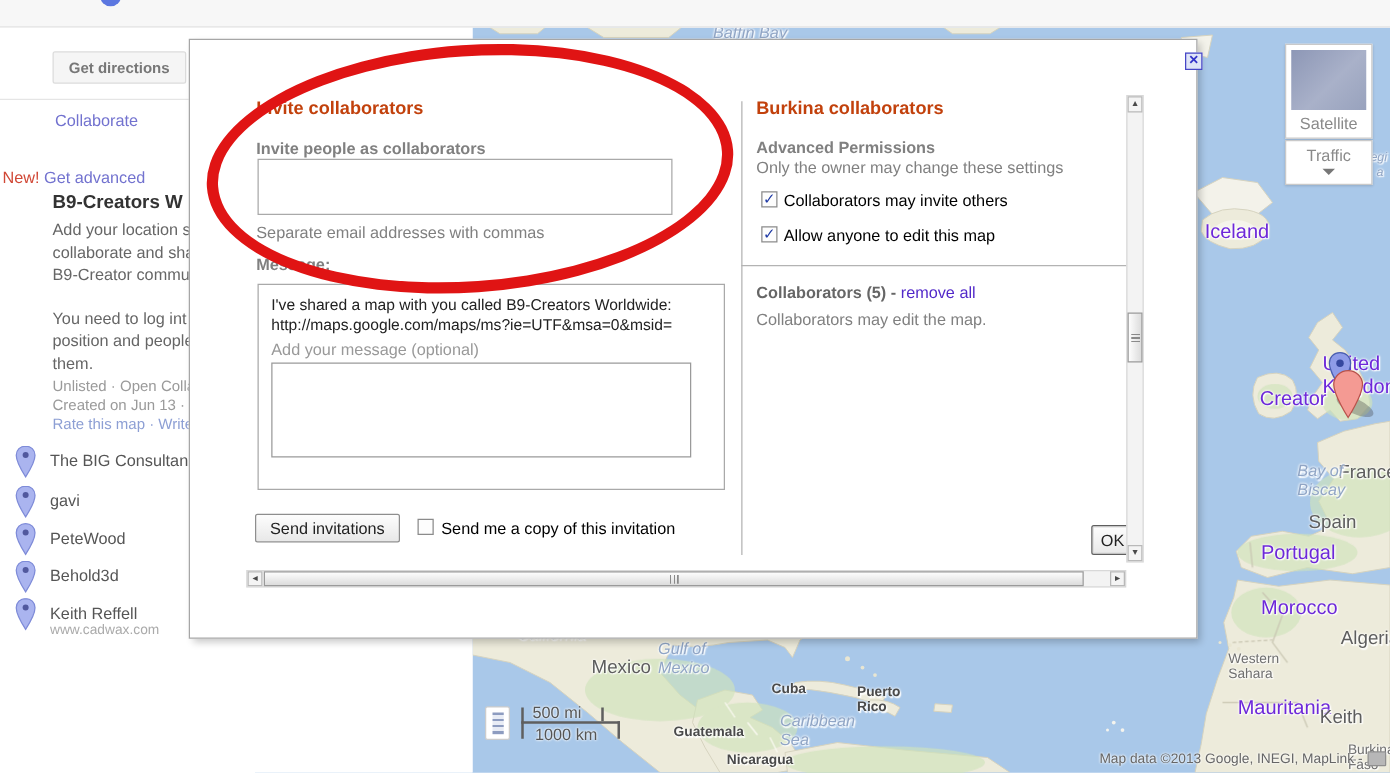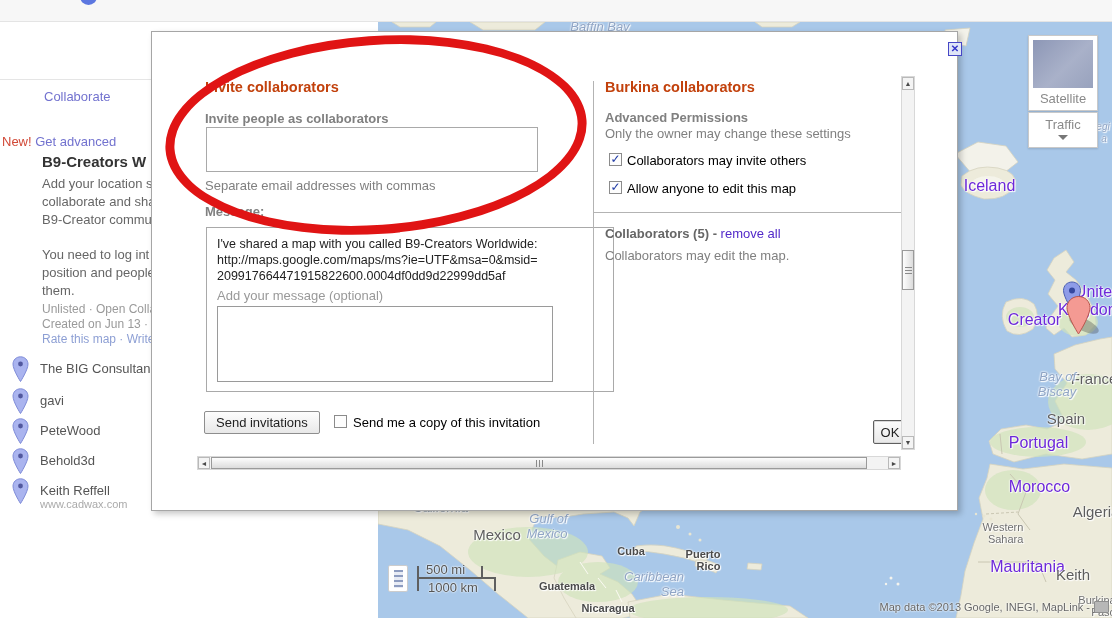--- a/index.html
+++ b/index.html
@@ -26,21 +26,21 @@
   .sb-meta1 { top:280px; } .sb-meta2 { top:295px; }
   .sb-links { left:42px; top:310px; color:#8d9fd4; font-size:12px; }
   .place-row { left:0; width:378px; height:30px; cursor:pointer; }
   .place-pin { position:absolute; left:12px; top:0; }
   .place-label { position:absolute; left:40px; top:5px; color:#555; }
   .place-sub { position:absolute; left:40px; top:20px; color:#aaa; font-size:11px; }
 
   
   .map { left:378px; top:22px; width:734px; height:596px; background:#a9c8e9; z-index:1; overflow:hidden; }
   .map svg.land { position:absolute; left:0; top:0; }
-  .map-label { position:absolute; transform:translate(-50%,-50%); white-space:pre-line; text-align:right;
+  .map-label { position:absolute; transform:translate(-50%,-50%); white-space:pre-line; text-align:left;
     text-shadow:0 0 2px #fff, 0 0 2px #fff, 1px 1px 1px #fff; pointer-events:none; }
   .lab-country { color:#6d28d9; font-size:16px;padding-left:23px; }
   .lab-country-lg { color:#5d5d5d; font-size:15px; }
   .lab-country-sm { color:#6f6f6f; font-size:11px; }
   .lab-city { color:#4a4a4a; font-size:11px; font-weight:bold; }
   .lab-water { color:#90a5c5; font-size:13px; font-style:italic; }
   .lab-water-sm { color:#90a5c5; font-size:10px; font-style:italic; }
   .lab-state { color:#9aa4ae; font-size:13px; font-style:italic; }
 
   .ctrl-box { background:#fff; border:1px solid #c9c9c9; box-shadow:0 1px 2px rgba(0,0,0,.15); text-align:center; color:#8a8a8a; cursor:pointer; }
@@ -65,21 +65,21 @@
   .dlg-close { left:796px; top:10px; width:14px; height:14px; background:#dfe5f7; border:1px solid #4646c6;
     color:#3232c8; font-size:10px; font-weight:bold; line-height:12px; text-align:center; cursor:pointer; }
   .dlg-h1 { font-size:14.5px; font-weight:bold; color:#c2410c; }
   .dlg-sub { font-weight:bold; color:#808080; }
   .dlg-gray { color:#808080; }
   .invite-title { left:53px; top:47px; }
   .invite-label { left:53px; top:79px; }
   .email-box { left:54px; top:95px; width:332px; height:45px; border:1px solid #a9a9a9; resize:none; font:13px "Liberation Sans",sans-serif; }
   .invite-hint { left:53px; top:146px; }
   .msg-label { left:53px; top:172px; }
-  .msg-box { left:54px; top:195px; width:408px; height:165px; border:1px solid #a9a9a9; padding:8px 10px; }
+  .msg-box { left:54px; top:195px; width:374px; height:165px; border:1px solid #a9a9a9; padding:8px 10px; }
   .share-text { color:#222; font-size:12.5px; line-height:16px; }
   .optional-label { color:#999; margin-top:4px; }
   .msg-textarea { width:336px; height:76px; margin-top:3px; border:1px solid #9a9a9a; resize:none; font:13px "Liberation Sans",sans-serif; }
   .btn { background:linear-gradient(#fdfdfd,#e8e8e8); border:1px solid #8e8e8e; border-radius:2px; font:13px "Liberation Sans",sans-serif; color:#222; cursor:pointer; }
   .btn-send { left:52px; top:379px; padding:3px 11px; }
   .cb { width:13px; height:13px; background:#fdfdfd; border:1px solid #8b8b8b; font-size:12px; line-height:11px; color:#1f3aa5; text-align:center; cursor:pointer; }
   .cb-copy { left:182px; top:383px; }
   .copy-label { left:201px; top:383px; color:#000; }
   .v-divider { left:441px; top:49px; width:1px; height:363px; background:#b3b3b3; }
   .manage-title { left:453px; top:47px; }
@@ -234,20 +234,21 @@
 <div class="abs scale-text" style="left:426px;top:562px">500 mi</div>
 <div class="abs scale-text" style="left:428px;top:580px">1000 km</div>
 
 <div class="abs attribution">Map data ©2013 Google, INEGI, MapLink -</div>
 <div class="abs attr-icon"></div>
 
 <div class="abs header"></div>
 <div class="abs logo-sliver"></div>
 
 <div class="abs sidebar">
+  <button class="abs btn-directions">Get directions</button>
   <div class="abs sb-divider"></div>
   <a class="abs link-purple collaborate">Collaborate</a>
   <div class="abs new-line">
     <span class="new-badge">New!</span>
     <span> </span>
     <a class="link-purple">Get advanced</a>
   </div>
   <div class="abs sb-title">B9-Creators W</div>
   <div class="abs sb-para" id="para1">
       <div>Add your location s</div>
@@ -311,21 +312,20 @@
 
   <div class="abs dlg-h1 invite-title">Invite collaborators</div>
   <div class="abs dlg-sub invite-label">Invite people as collaborators</div>
   <textarea class="abs email-box" style=""></textarea>
   <div class="abs dlg-gray invite-hint">Separate email addresses with commas</div>
   <div class="abs dlg-sub msg-label">Message:</div>
   <div class="abs msg-box">
     <div class="share-text" id="share-lines">
         <div>I've shared a map with you called B9-Creators Worldwide:</div>
         <div>http://maps.google.com/maps/ms?ie=UTF&amp;msa=0&amp;msid=</div>
-        <div>209917664471915822600.0004df0dd9d22999dd5af</div>
       </div>
     <div class="optional-label">Add your message (optional)</div>
     <textarea class="msg-textarea" style=""></textarea>
   </div>
   <button class="abs btn btn-send">Send invitations</button>
   <div class="abs cb cb-copy" id="copy-cb"></div>
   <div class="abs copy-label">Send me a copy of this invitation</div>
 
   <div class="abs v-divider"></div>
 

